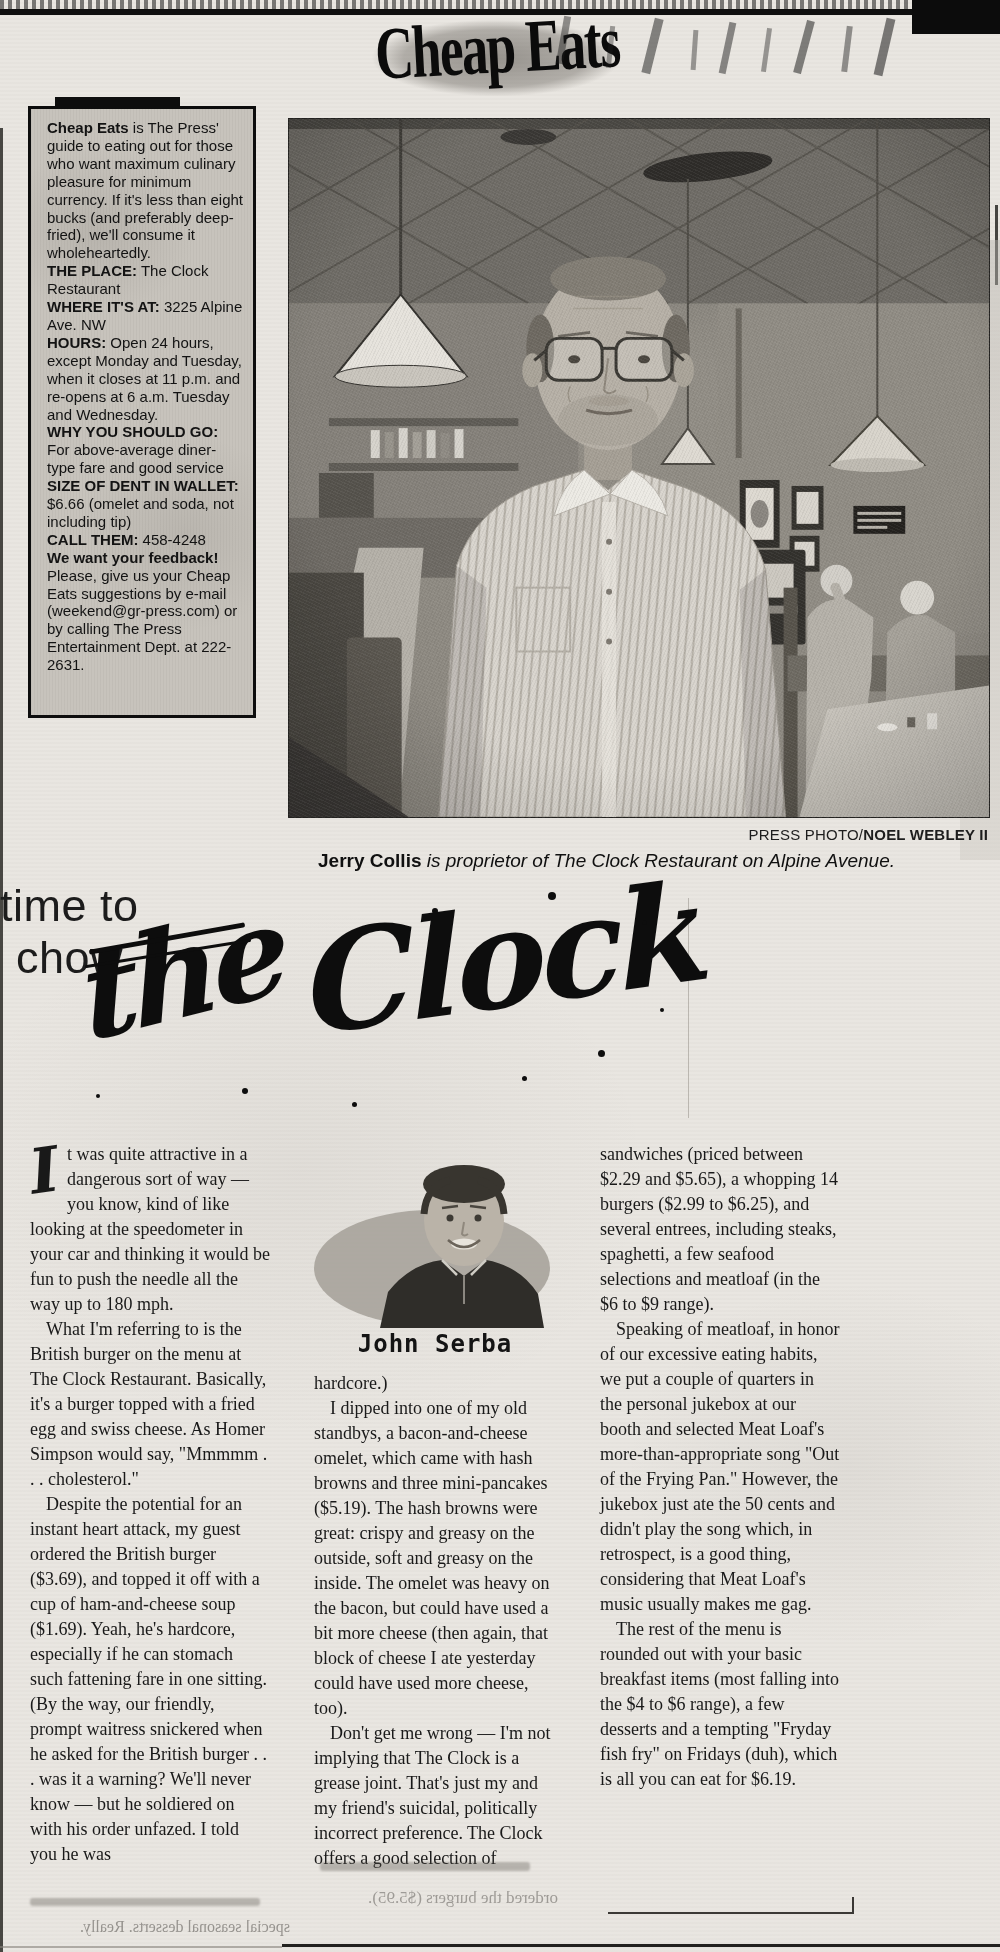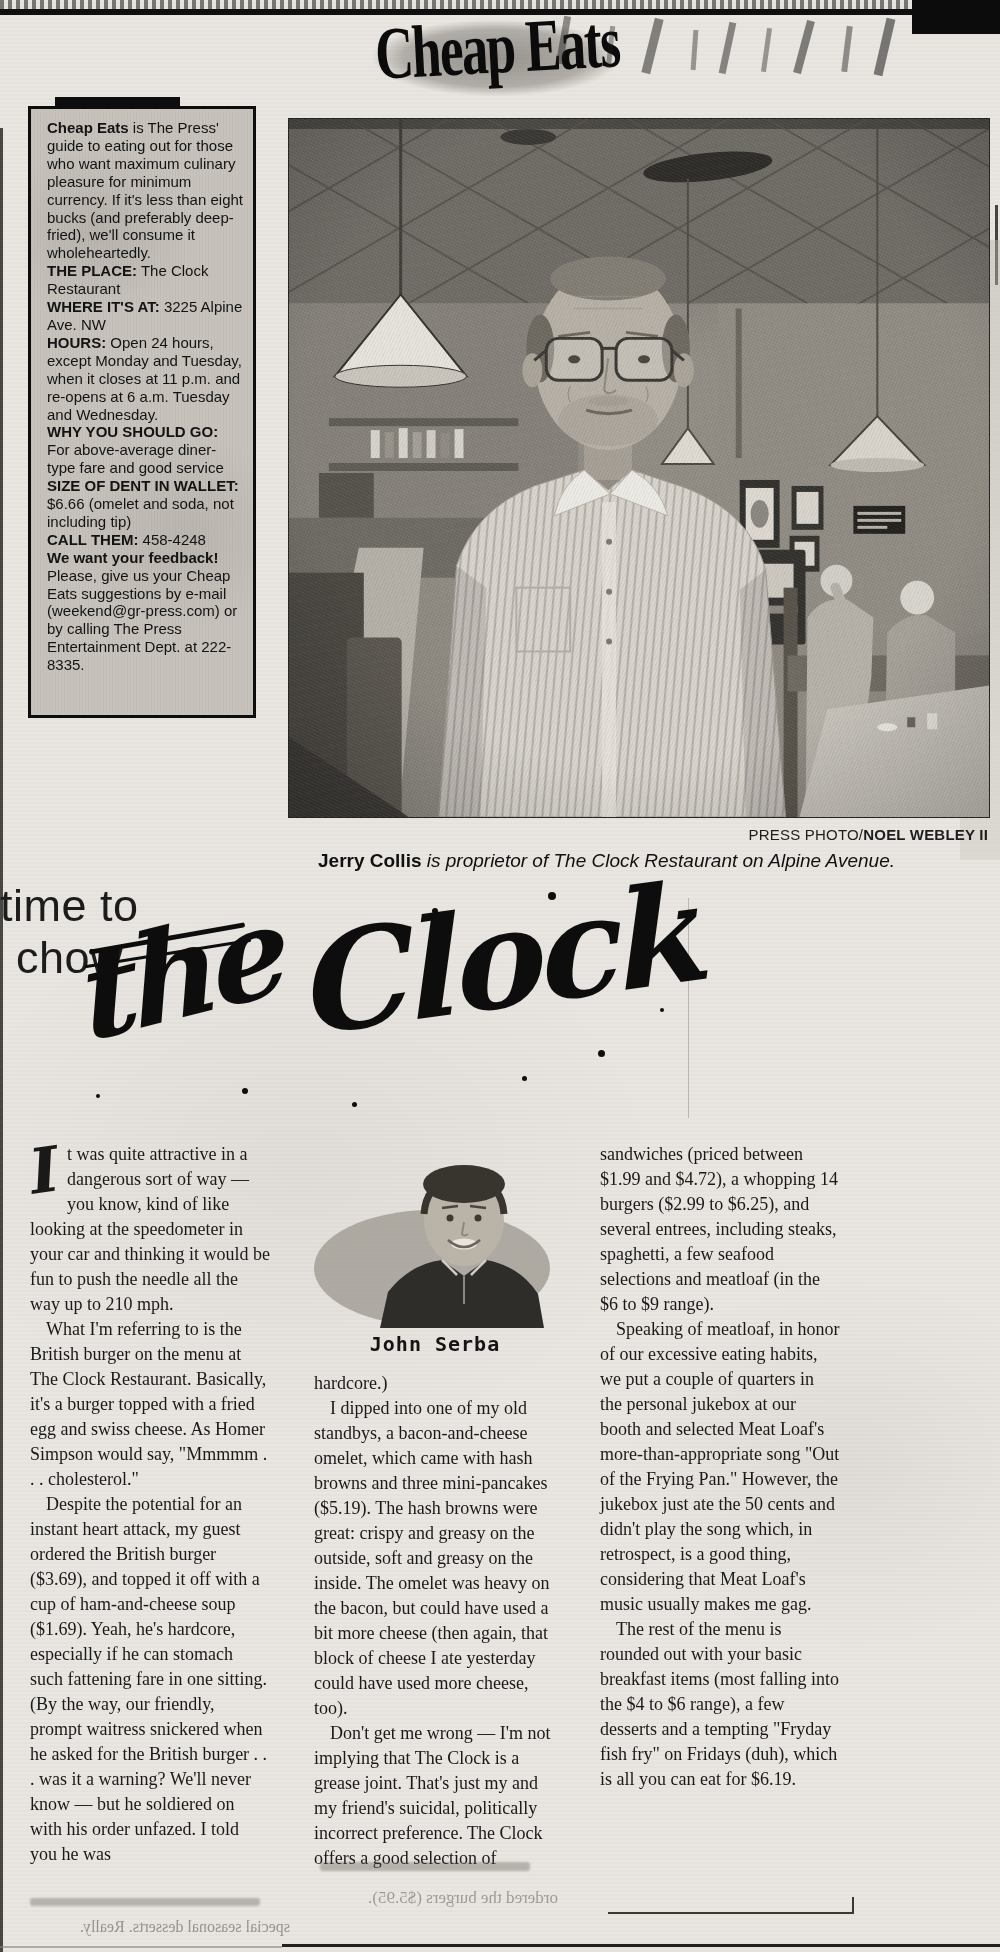--- a/index.html
+++ b/index.html
@@ -62,21 +62,21 @@
   .col p{margin:0;}
   .col p.indent{text-indent:16px;}
   .col1{left:30px;top:1142px;width:240px;}
   .col2{left:314px;top:1142px;width:242px;}
   .col3{left:600px;top:1142px;width:240px;}
   .dropcap{float:left;font-family:"DejaVu Serif",serif;font-style:italic;font-weight:700;
     font-size:62px;line-height:.78;margin:5px 8px 0 0;transform:rotate(-8deg);}
   .authorblock{width:242px;margin-bottom:14px;}
   .authorblock svg{display:block;width:242px;height:186px;}
   .author-label{text-align:center;font-family:"DejaVu Sans Mono",monospace;font-weight:700;
-    font-size:20px;letter-spacing:1px;color:#141414;margin-top:4px;}
+    font-size:24px;letter-spacing:1px;color:#141414;margin-top:4px;}
   
   .ghost-line{position:absolute;font-family:"Liberation Serif",serif;color:#45423e;transform:scale(-1,1);}
   .ghost1{left:10px;top:1918px;width:280px;font-size:16px;opacity:.5;}
   .ghost2{left:296px;top:1888px;width:262px;font-size:17px;opacity:.45;}
   .ghost-smudge{position:absolute;background:#5a564f;filter:blur(1.2px);opacity:.35;border-radius:3px;}
   
   .bracket-h{left:608px;top:1912px;width:246px;height:2px;background:#3a3834;}
   .bracket-v{left:852px;top:1897px;width:2px;height:17px;background:#3a3834;}
   .bottom-rule{left:282px;top:1944px;width:718px;height:3px;background:#23221f;}
   .bottom-rule-faint{left:0;top:1946px;width:282px;height:2px;background:#8a867f;opacity:.6;}
@@ -109,21 +109,21 @@
 
   <div class="abs infobox-tab"></div>
   <div class="abs infobox">
     <p><span class="lab">Cheap Eats</span><span> is The Press' guide to eating out for those who want maximum culinary pleasure for minimum currency. If it's less than eight bucks (and preferably deep-fried), we'll consume it wholeheartedly.</span></p>
     <p><span class="lab">THE PLACE:</span><span> The Clock Restaurant</span></p>
     <p><span class="lab">WHERE IT'S AT:</span><span> 3225 Alpine Ave. NW</span></p>
     <p><span class="lab">HOURS:</span><span> Open 24 hours, except Monday and Tuesday, when it closes at 11 p.m. and re-opens at 6 a.m. Tuesday and Wednesday.</span></p>
     <p><span class="lab">WHY YOU SHOULD GO:</span><span> For above-average diner-type fare and good service</span></p>
     <p><span class="lab">SIZE OF DENT IN WALLET:</span><span> $6.66 (omelet and soda, not including tip)</span></p>
     <p><span class="lab">CALL THEM:</span><span> 458-4248</span></p>
-    <p><span class="lab">We want your feedback!</span><span> Please, give us your Cheap Eats suggestions by e-mail (weekend@gr-press.com) or by calling The Press Entertainment Dept. at 222-8335.</span></p>
+    <p><span class="lab">We want your feedback!</span><span> Please, give us your Cheap Eats suggestions by e-mail (weekend@gr-press.com) or by calling The Press Entertainment Dept. at 222-2631.</span></p>
   </div>
 
   <div class="abs photo">
     <svg viewBox="0 0 702 700" preserveAspectRatio="none">
       <defs>
         <linearGradient id="bg" x1="0" y1="0" x2="0" y2="1">
           <stop offset="0" stop-color="#74716b"></stop>
             <stop offset="0.35" stop-color="#928e86"></stop>
             <stop offset="1" stop-color="#8b877f"></stop>
         </linearGradient>
@@ -293,21 +293,21 @@
     <div class="ink-dot" style="left:242px;top:208px;width:6px;height:6px;"></div>
     <div class="ink-dot" style="left:96px;top:214px;width:4px;height:4px;"></div>
     <div class="ink-dot" style="left:352px;top:222px;width:5px;height:5px;"></div>
     <div class="kicker">
       <div>time to</div>
       <div class="l2">chow</div>
     </div>
   </div>
 
   <div class="col col1">
-    <p><span class="dropcap">I</span><span>t was quite attractive in a dangerous sort of way — you know, kind of like looking at the speedometer in your car and thinking it would be fun to push the needle all the way up to 210 mph.</span></p>
+    <p><span class="dropcap">I</span><span>t was quite attractive in a dangerous sort of way — you know, kind of like looking at the speedometer in your car and thinking it would be fun to push the needle all the way up to 180 mph.</span></p>
     <p class="indent">What I'm referring to is the British burger on the menu at The Clock Restaurant. Basically, it's a burger topped with a fried egg and swiss cheese. As Homer Simpson would say, "Mmmmm . . . cholesterol."</p>
     <p class="indent">Despite the potential for an instant heart attack, my guest ordered the British burger ($3.69), and topped it off with a cup of ham-and-cheese soup ($1.69). Yeah, he's hardcore, especially if he can stomach such fattening fare in one sitting. (By the way, our friendly, prompt waitress snickered when he asked for the British burger . . . was it a warning? We'll never know — but he soldiered on with his order unfazed. I told you he was</p>
   </div>
 
   <div class="col col2">
     <div class="authorblock">
       <svg viewBox="0 0 242 186">
         <ellipse cx="118" cy="126" rx="118" ry="58" fill="#a7a39b" opacity=".9"></ellipse>
         <ellipse cx="150" cy="78" rx="40" ry="46" fill="#bab3a8"></ellipse>
         <ellipse cx="150" cy="42" rx="41" ry="19" fill="#38352f"></ellipse>
@@ -326,21 +326,21 @@
         <line x1="150" y1="134" x2="150" y2="162" stroke="#8b8780" stroke-width="2"></line>
       </svg>
       <div class="author-label">John Serba</div>
     </div>
     <p>hardcore.)</p>
     <p class="indent">I dipped into one of my old standbys, a bacon-and-cheese omelet, which came with hash browns and three mini-pancakes ($5.19). The hash browns were great: crispy and greasy on the outside, soft and greasy on the inside. The omelet was heavy on the bacon, but could have used a bit more cheese (then again, that block of cheese I ate yesterday could have used more cheese, too).</p>
     <p class="indent">Don't get me wrong — I'm not implying that The Clock is a grease joint. That's just my and my friend's suicidal, politically incorrect preference. The Clock offers a good selection of</p>
   </div>
 
   <div class="col col3">
-    <p>sandwiches (priced between $1.99 and $4.72), a whopping 14 burgers ($2.99 to $6.25), and several entrees, including steaks, spaghetti, a few seafood selections and meatloaf (in the $6 to $9 range).</p>
+    <p>sandwiches (priced between $2.29 and $5.65), a whopping 14 burgers ($2.99 to $6.25), and several entrees, including steaks, spaghetti, a few seafood selections and meatloaf (in the $6 to $9 range).</p>
     <p class="indent">Speaking of meatloaf, in honor of our excessive eating habits, we put a couple of quarters in the personal jukebox at our booth and selected Meat Loaf's more-than-appropriate song "Out of the Frying Pan." However, the jukebox just ate the 50 cents and didn't play the song which, in retrospect, is a good thing, considering that Meat Loaf's music usually makes me gag.</p>
     <p class="indent">The rest of the menu is rounded out with your basic breakfast items (most falling into the $4 to $6 range), a few desserts and a tempting "Fryday fish fry" on Fridays (duh), which is all you can eat for $6.19.</p>
   </div>
 
   <div class="ghost-smudge" style="left:30px;top:1898px;width:230px;height:8px;"></div>
   <div class="ghost-line ghost1">special seasonal desserts. Really.</div>
   <div class="ghost-smudge" style="left:320px;top:1862px;width:210px;height:9px;"></div>
   <div class="ghost-line ghost2">ordered the burgers ($5.95).</div>
 
   <div class="abs bracket-h"></div>

